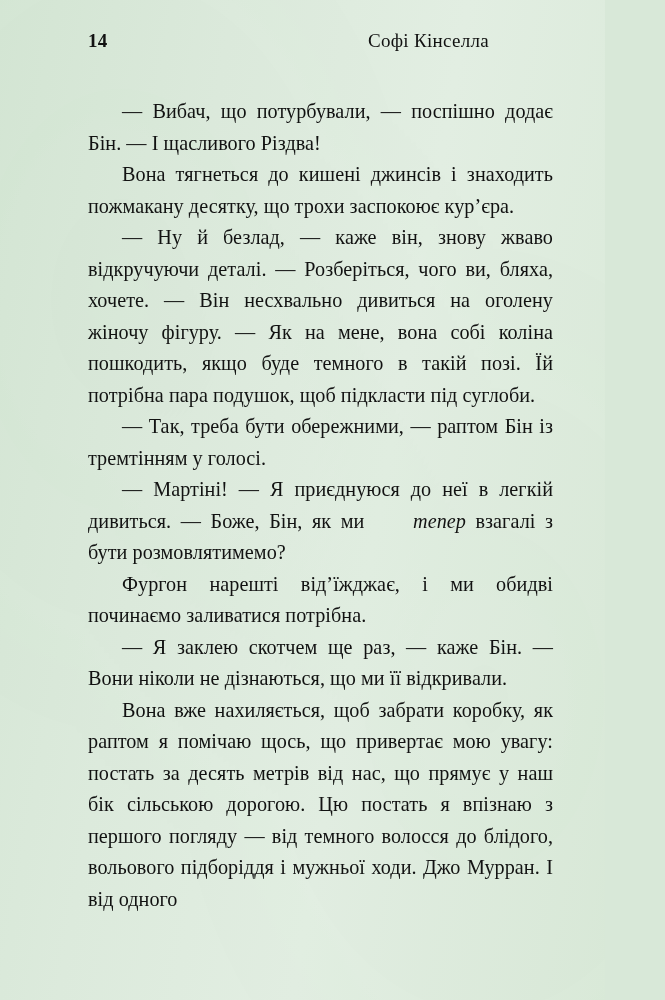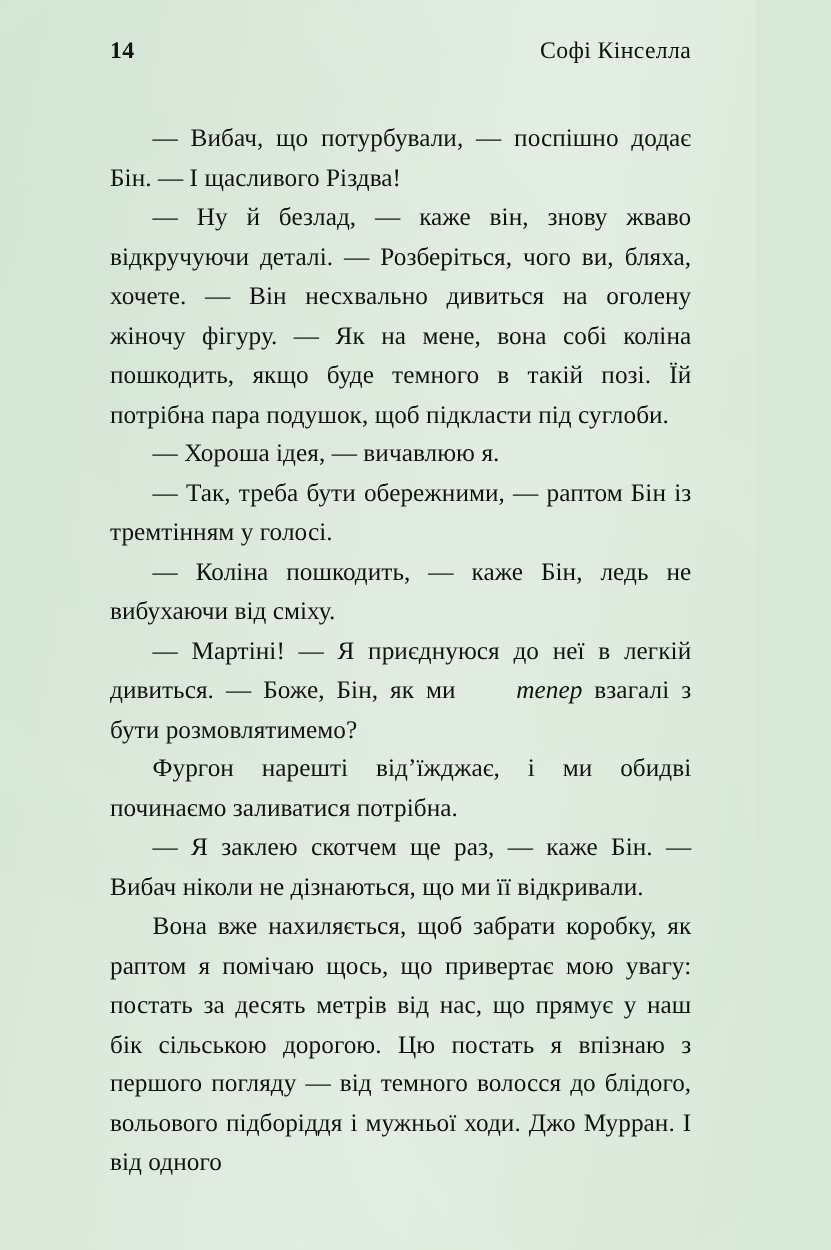--- a/index.html
+++ b/index.html
@@ -31,21 +31,21 @@
   .folio {
     font-size: 19px;
     font-weight: bold;
     letter-spacing: 0.2px;
     width: 120px;
   }
   .head-title {
     font-size: 19px;
     letter-spacing: 0.3px;
     flex: 1;
-    text-align: right;
+    text-align: center;
     padding-left: 96px;
   }
   .body-text {
     font-size: 20.2px;
     line-height: 31.5px;
     text-align: justify;
     text-justify: inter-word;
     letter-spacing: 0.05px;
   }
   .body-text p {
@@ -76,22 +76,21 @@
 <div class="page">
   <div class="bleed"></div>
 
   <div class="running-head">
     <div class="folio">14</div>
     <div class="head-title">Софі Кінселла</div>
   </div>
 
   <div class="body-text" id="body-text">
       <p><span>— Вибач, що потурбували, — поспішно додає Бін. — І щасливого Різдва!</span></p>
+      <p><span>Вона тягнеться до кишені джинсів і знаходить пожмакану десятку, що трохи заспокоює кур’єра.</span></p>
       <p><span>— Ну й безлад, — каже він, знову жваво відкручуючи деталі. — Розберіться, чого ви, бляха, хочете. — Він несхвально дивиться на оголену жіночу фігуру. — Як на мене, вона собі коліна пошкодить, якщо буде темного в такій позі. Їй потрібна пара подушок, щоб підкласти під суглоби.</span></p>
-      <p><span>— Хороша ідея, — вичавлюю я.</span></p>
       <p><span>— Так, треба бути обережними, — раптом Бін із тремтінням у голосі.</span></p>
-      <p><span>— Коліна пошкодить, — каже Бін, ледь не вибухаючи від сміху.</span></p>
       <p><span>— Мартіні! — Я приєднуюся до неї в легкій дивиться. — Боже, Бін, як ми </span><em>тепер</em><span> взагалі з бути розмовлятимемо?</span></p>
       <p><span>Фургон нарешті від’їжджає, і ми обидві починаємо заливатися потрібна.</span></p>
-      <p><span>— Я заклею скотчем ще раз, — каже Бін. — Вибач ніколи не дізнаються, що ми її відкривали.</span></p>
+      <p><span>— Я заклею скотчем ще раз, — каже Бін. — Вони ніколи не дізнаються, що ми її відкривали.</span></p>
       <p><span>Вона вже нахиляється, щоб забрати коробку, як раптом я помічаю щось, що привертає мою увагу: постать за десять метрів від нас, що прямує у наш бік сільською дорогою. Цю постать я впізнаю з першого погляду — від темного волосся до блідого, вольового підборіддя і мужньої ходи. Джо Мурран. І від одного</span></p>
     </div>
 </div>
 
 </body></html>

